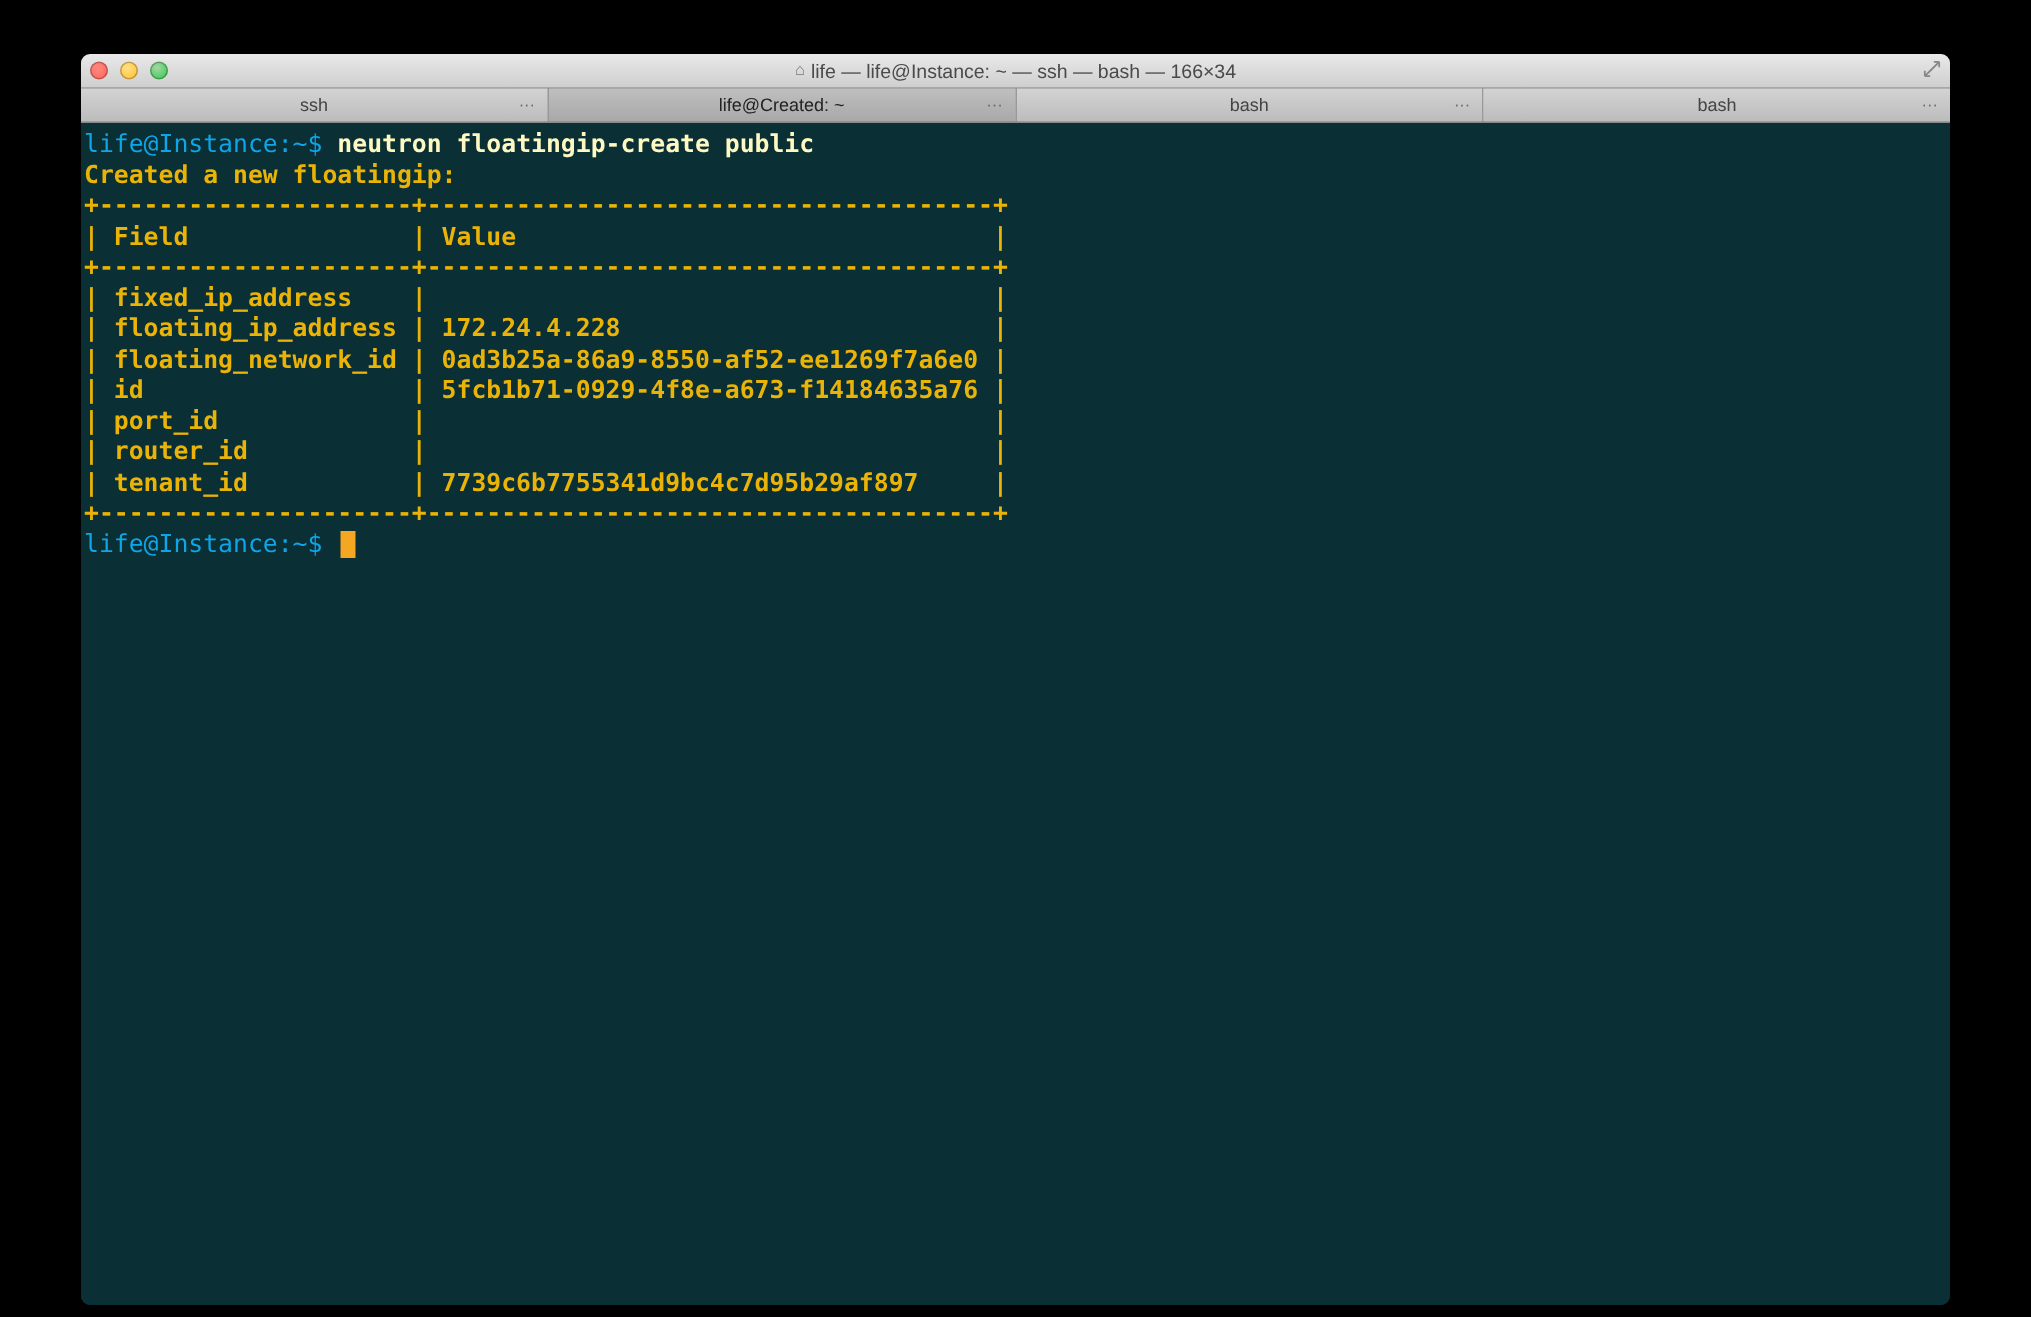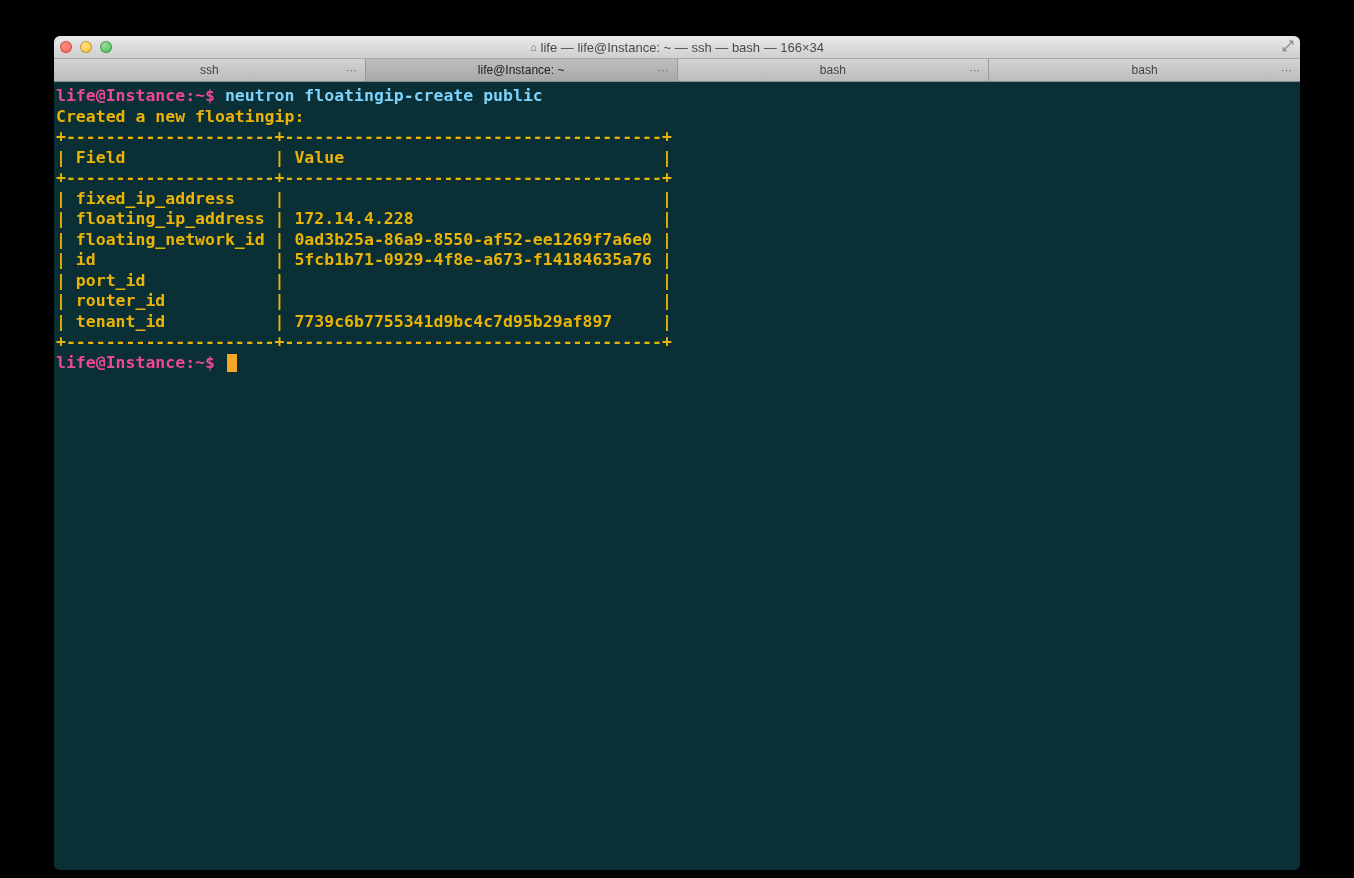--- a/index.html
+++ b/index.html
@@ -99,22 +99,22 @@
     overflow: hidden;
   }
   pre.term {
     margin: 0;
     font-family: "Menlo", "Monaco", "DejaVu Sans Mono", monospace;
     font-size: 16.5px;
     line-height: 20.5px;
     color: #e6e6e6;
     white-space: pre;
   }
-  .prompt { color: #ec4899; font-weight: bold; }
-  .cmd { color: #7dd3fc; font-weight: bold; }
+  .prompt { color: #0ea5e9; font-weight: normal; }
+  .cmd { color: #fef9c3; font-weight: bold; }
   .out { color: #eab308; font-weight: bold; }
   .cursor {
     display: inline-block;
     width: 10px;
     height: 18px;
     background: #f5a623;
     vertical-align: text-bottom;
     margin-left: 2px;
   }
 </style>
@@ -139,41 +139,41 @@
         </svg>
     </div>
   </div>
 
   <div class="tabbar">
     <div class="tab">
       <span>ssh</span>
       <span class="ell">···</span>
     </div>
     <div class="tab active">
-      <span>life@Instance: ~</span>
+      <span>life@Created: ~</span>
       <span class="ell">···</span>
     </div>
     <div class="tab">
       <span>bash</span>
       <span class="ell">···</span>
     </div>
     <div class="tab">
       <span>bash</span>
       <span class="ell">···</span>
     </div>
   </div>
 
   <div class="terminal">
 <pre class="term"><span class="prompt">life@Instance:~$ </span><span class="cmd">neutron floatingip-create public</span>
 <span class="out">Created a new floatingip:</span>
 <span class="out">+---------------------+--------------------------------------+</span>
 <span class="out">| Field               | Value                                |</span>
 <span class="out">+---------------------+--------------------------------------+</span>
 <span class="out">| fixed_ip_address    |                                      |</span>
-<span class="out">| floating_ip_address | 172.14.4.228                         |</span>
+<span class="out">| floating_ip_address | 172.24.4.228                         |</span>
 <span class="out">| floating_network_id | 0ad3b25a-86a9-8550-af52-ee1269f7a6e0 |</span>
 <span class="out">| id                  | 5fcb1b71-0929-4f8e-a673-f14184635a76 |</span>
 <span class="out">| port_id             |                                      |</span>
 <span class="out">| router_id           |                                      |</span>
 <span class="out">| tenant_id           | 7739c6b7755341d9bc4c7d95b29af897     |</span>
 <span class="out">+---------------------+--------------------------------------+</span>
 <span class="prompt">life@Instance:~$ </span><span class="cursor"></span></pre>
   </div>
 
 </div>

